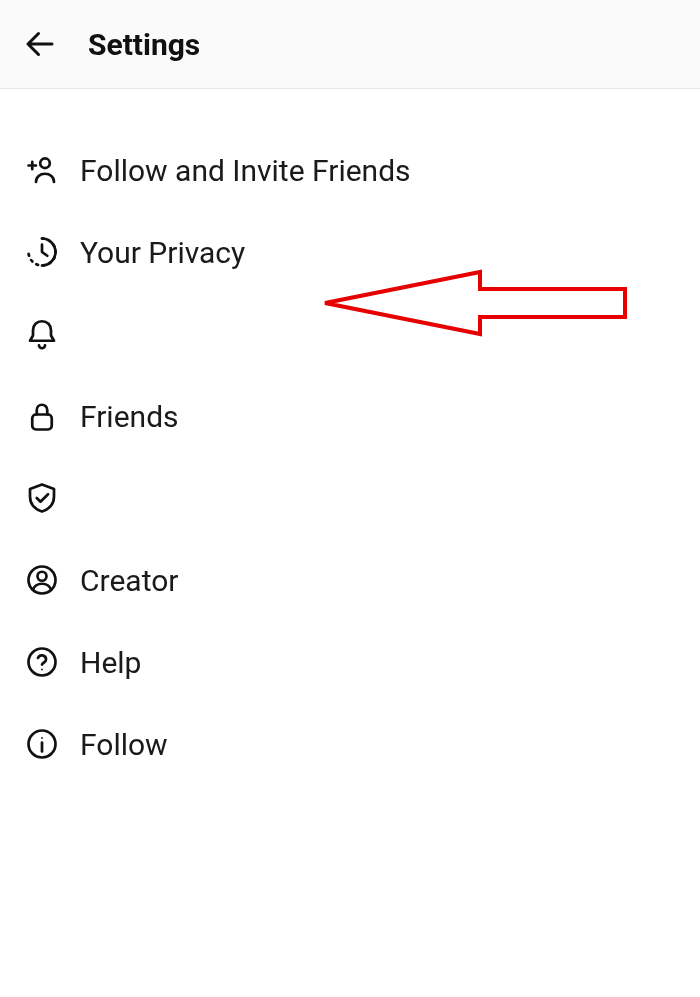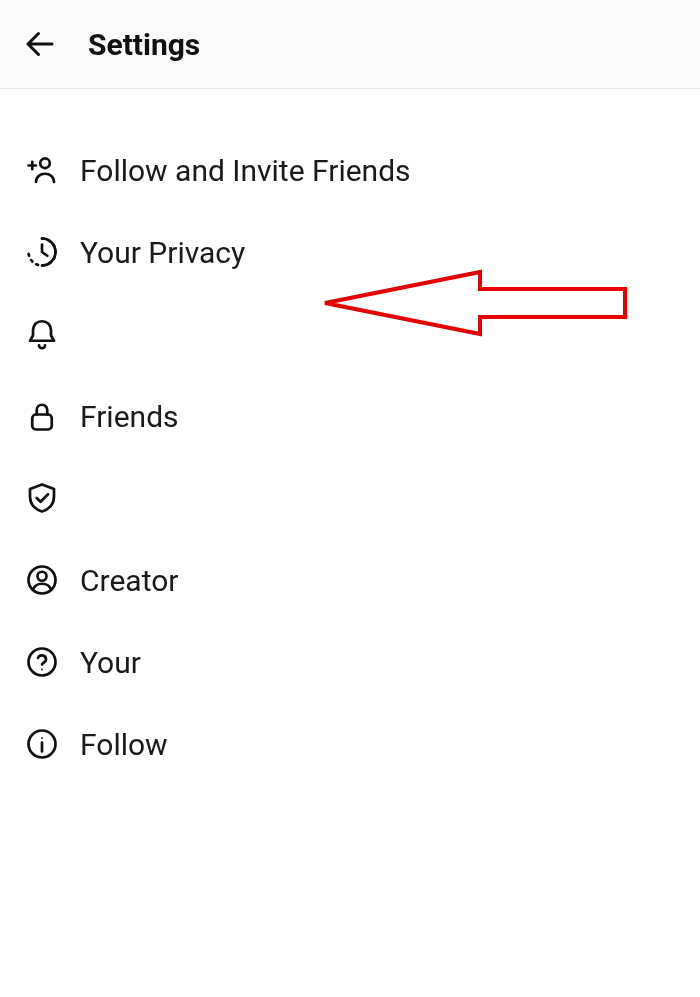--- a/index.html
+++ b/index.html
@@ -157,21 +157,21 @@
   </div>
 
   <div class="menu-item">
     <span class="icon-wrap">
       <svg viewBox="0 0 24 24">
           <circle cx="12" cy="12" r="9"></circle>
           <path d="M9.3 9.3a2.8 2.8 0 0 1 5.4 1c0 1.6-2.2 2.2-2.7 3.4"></path>
           <circle cx="12" cy="17" r="0.6" fill="#111" stroke="none"></circle>
         </svg>
     </span>
-    <span class="menu-label">Your</span>
+    <span class="menu-label">Help</span>
   </div>
 
   <div class="menu-item">
     <span class="icon-wrap">
       <svg viewBox="0 0 24 24">
           <circle cx="12" cy="12" r="9"></circle>
           <circle cx="12" cy="8" r="0.6" fill="#111" stroke="none"></circle>
           <path d="M12 11v6"></path>
         </svg>
     </span>

